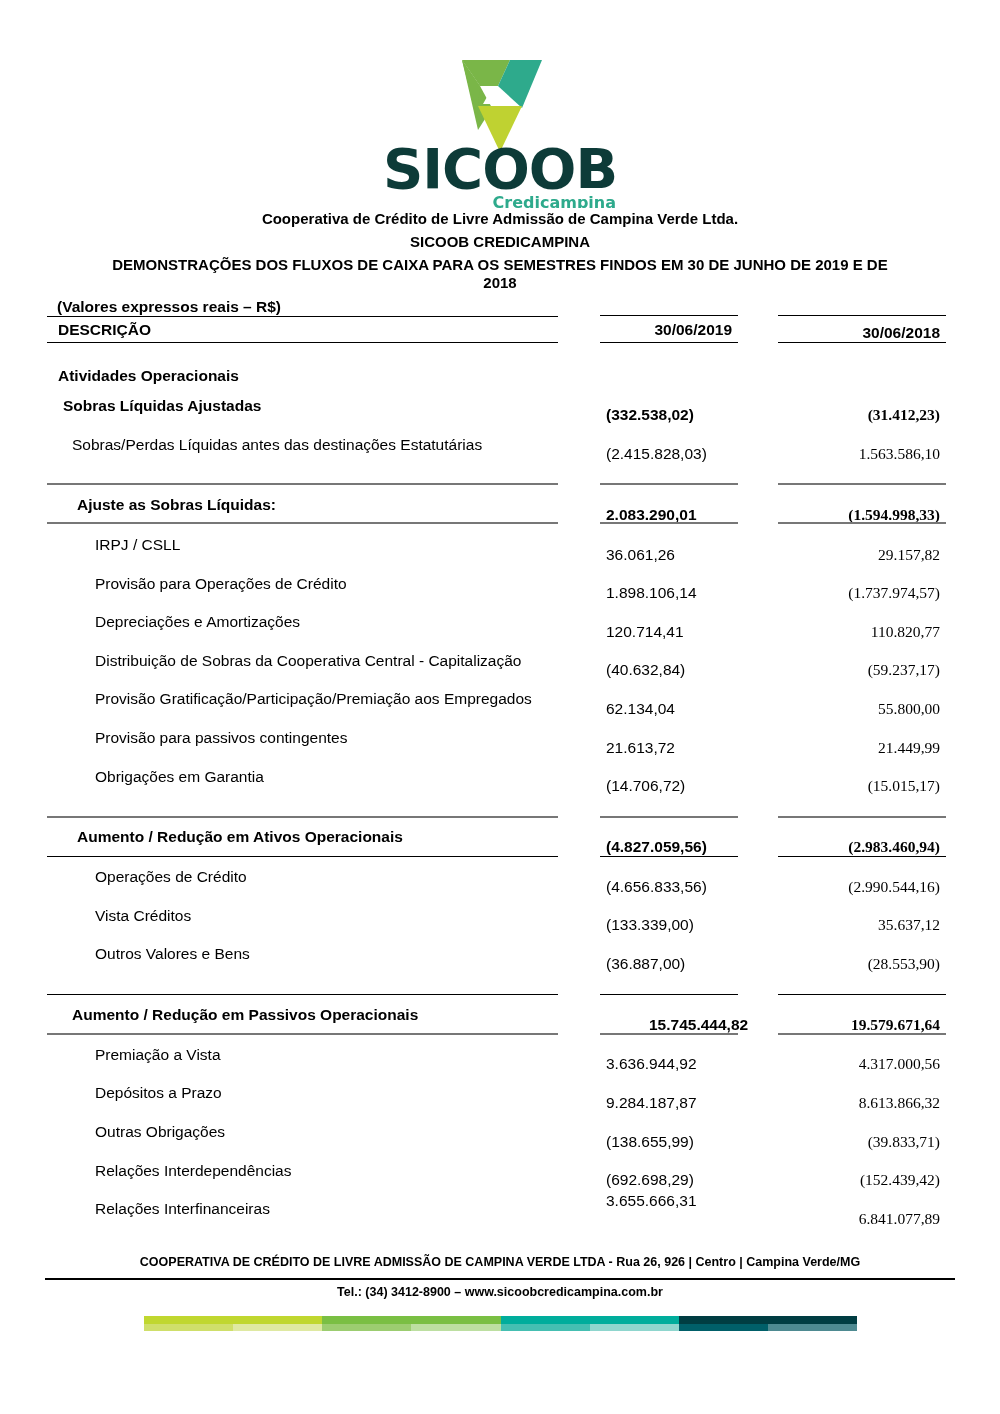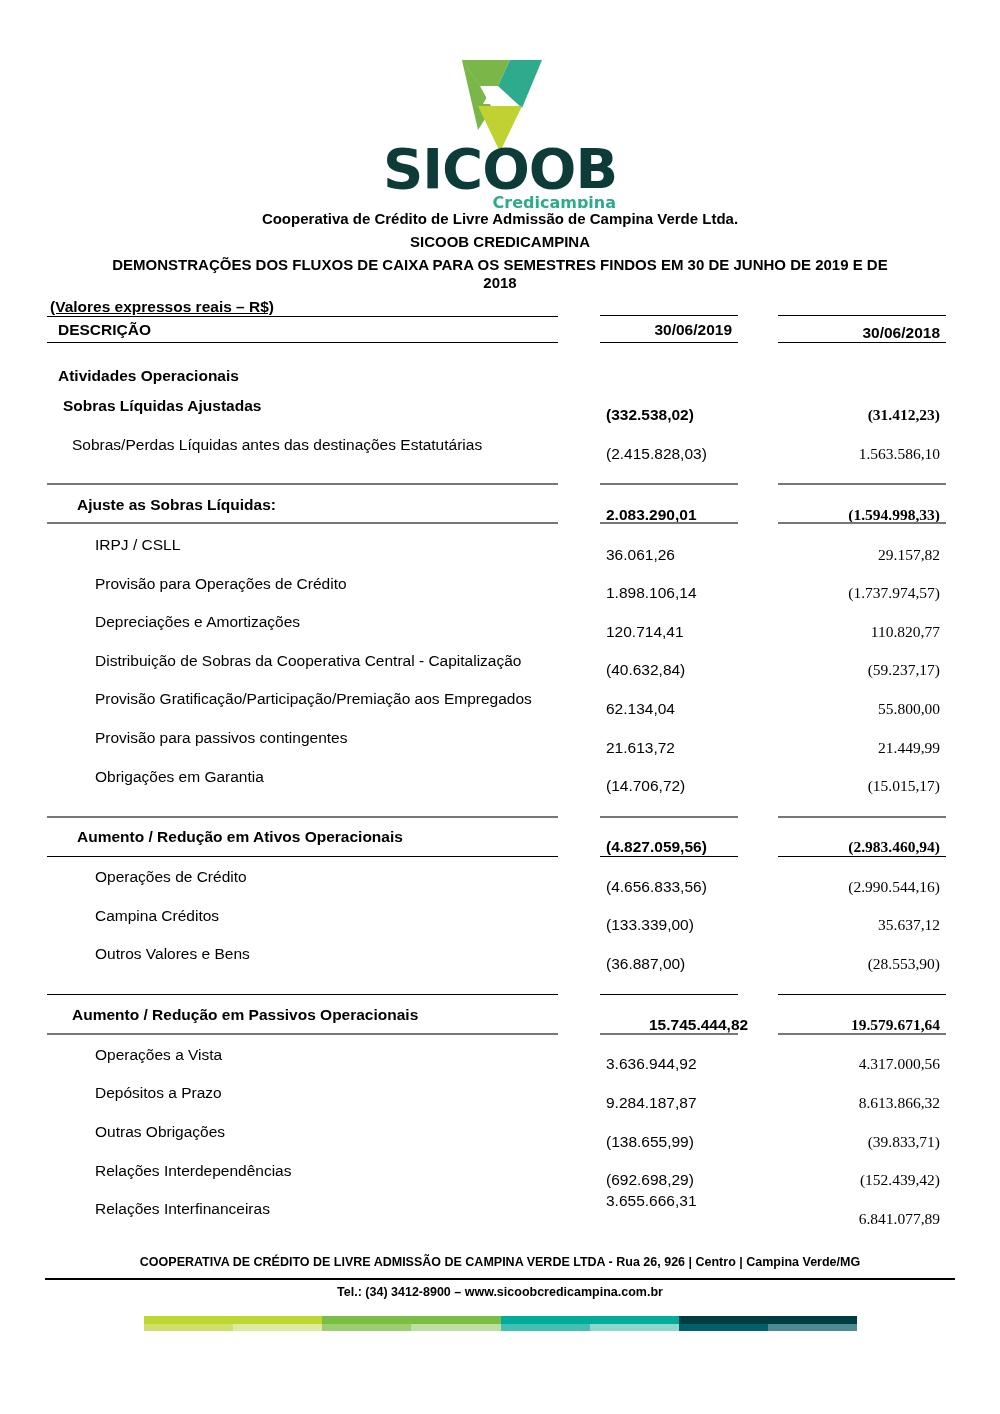--- a/index.html
+++ b/index.html
@@ -40,21 +40,21 @@
     <text x="120" y="130" text-anchor="middle" font-family="DejaVu Sans, sans-serif" font-weight="bold" font-size="56" fill="#0d3b38" letter-spacing="-1">SICOOB</text>
     <text x="236" y="150" text-anchor="end" font-family="DejaVu Sans, sans-serif" font-weight="bold" font-size="16" fill="#2eaa8c">Credicampina</text>
   </svg>
 </div>
 
 <div class="hdr" style="top:210px;">Cooperativa de Crédito de Livre Admissão de Campina Verde Ltda.</div>
 <div class="hdr" style="top:233px;">SICOOB CREDICAMPINA</div>
 <div class="hdr" style="top:256px;">DEMONSTRAÇÕES DOS FLUXOS DE CAIXA PARA OS SEMESTRES FINDOS EM 30 DE JUNHO  DE 2019 E DE</div>
 <div class="hdr" style="top:274px;">2018</div>
 
-<div class="desc b" style="left:50px; top:298px; text-decoration:underline;">(Valores expressos reais – R$)</div>
+<div class="desc b" style="left:57px; top:298px; ">(Valores expressos reais – R$)</div>
 <div class="hline" style="left:47px; top:316px; width:511px;"></div>
 <div class="hline" style="left:600px; top:315px; width:138px;"></div>
 <div class="hline" style="left:778px; top:315px; width:168px;"></div>
 <div class="desc b" style="left:58px; top:321px;">DESCRIÇÃO</div>
 <div class="val b" style="right:268px; top:321px;">30/06/2019</div>
 <div class="val b" style="right:60px; top:324px;">30/06/2018</div>
 <div class="hline" style="left:47px; top:342px; width:511px;"></div>
 <div class="hline" style="left:600px; top:342px; width:138px;"></div>
 <div class="hline" style="left:778px; top:342px; width:168px;"></div>
 
@@ -115,40 +115,40 @@
 <div class="val b v1" style="top:838px;">(4.827.059,56)</div>
 <div class="val b v2" style="top:838px;">(2.983.460,94)</div>
 <div class="hline" style="left:47px; top:856px; width:511px;"></div>
 <div class="hline" style="left:600px; top:856px; width:138px;"></div>
 <div class="hline" style="left:778px; top:856px; width:168px;"></div>
 
 <div class="desc" style="left:95px; top:868px;">Operações de Crédito</div>
 <div class="val v1" style="top:878px;">(4.656.833,56)</div>
 <div class="val v2" style="top:878px;">(2.990.544,16)</div>
 
-<div class="desc" style="left:95px; top:907px;">Campina Créditos</div>
+<div class="desc" style="left:95px; top:907px;">Vista Créditos</div>
 <div class="val v1" style="top:916px;">(133.339,00)</div>
 <div class="val v2" style="top:916px;">35.637,12</div>
 
 <div class="desc" style="left:95px; top:945px;">Outros Valores e Bens</div>
 <div class="val v1" style="top:955px;">(36.887,00)</div>
 <div class="val v2" style="top:955px;">(28.553,90)</div>
 
 <div class="hline" style="left:47px; top:994px; width:511px;"></div>
 <div class="hline" style="left:600px; top:994px; width:138px;"></div>
 <div class="hline" style="left:778px; top:994px; width:168px;"></div>
 
 <div class="desc b" style="left:72px; top:1006px;">Aumento / Redução em Passivos Operacionais</div>
 <div class="val b v1" style="top:1016px;margin-left:43px;">15.745.444,82</div>
 <div class="val b v2" style="top:1016px;">19.579.671,64</div>
 <div class="hline gray" style="left:47px; top:1033px; width:511px;"></div>
 <div class="hline gray" style="left:600px; top:1033px; width:138px;"></div>
 <div class="hline gray" style="left:778px; top:1033px; width:168px;"></div>
 
-<div class="desc" style="left:95px; top:1046px;">Operações a Vista</div>
+<div class="desc" style="left:95px; top:1046px;">Premiação a Vista</div>
 <div class="val v1" style="top:1055px;">3.636.944,92</div>
 <div class="val v2" style="top:1055px;">4.317.000,56</div>
 
 <div class="desc" style="left:95px; top:1084px;">Depósitos a Prazo</div>
 <div class="val v1" style="top:1094px;">9.284.187,87</div>
 <div class="val v2" style="top:1094px;">8.613.866,32</div>
 
 <div class="desc" style="left:95px; top:1123px;">Outras Obrigações</div>
 <div class="val v1" style="top:1133px;">(138.655,99)</div>
 <div class="val v2" style="top:1133px;">(39.833,71)</div>

